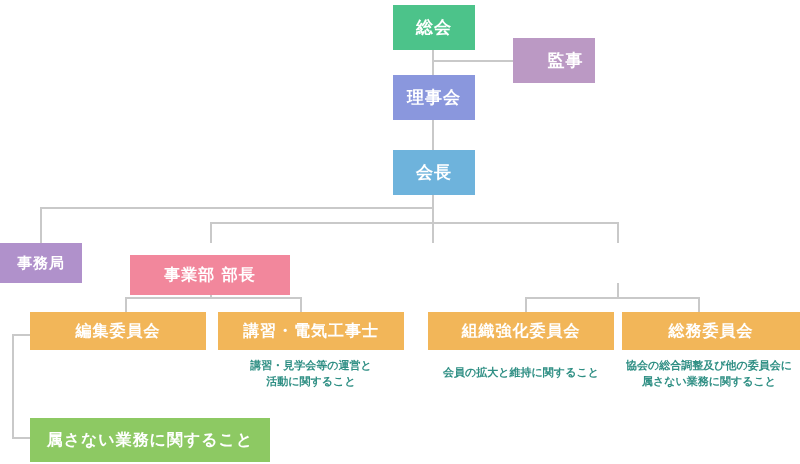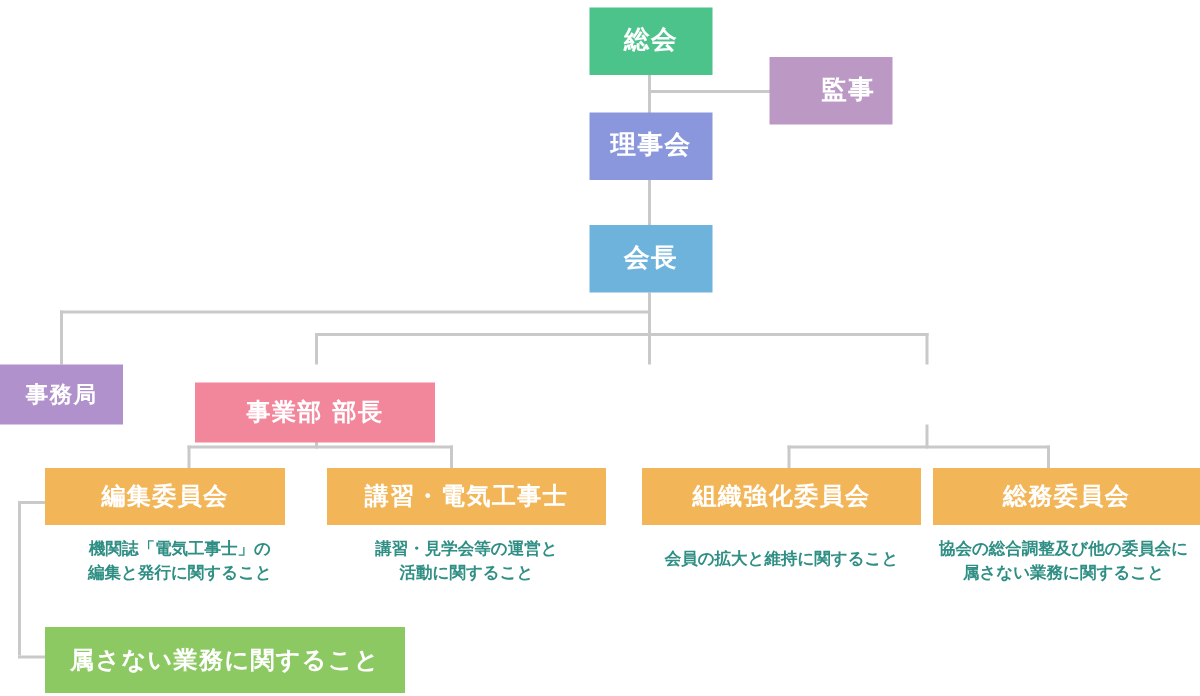--- a/index.html
+++ b/index.html
@@ -97,32 +97,30 @@
 
   <div class="node node-rijikai" style="left:393px; top:75px; width:82px; height:45px; font-size:17px;">理事会</div>
 
   <div class="node node-kaicho" style="left:393px; top:150px; width:82px; height:45px; font-size:17px;">会長</div>
 
   <div class="node node-jimukyoku" style="left:0px; top:243px; width:82px; height:40px; font-size:15px;">事務局</div>
 
   <div class="node node-bucho" style="left:130px; top:243px; width:160px; height:40px; font-size:16px;margin-top:12px;">事業部 部長</div>
 
 
-  <div class="node node-iinkai" style="left:30px; top:312px; width:160px; height:38px; font-size:16px;">編集委員会</div>
+  <div class="node node-iinkai" style="left:30px; top:312px; width:176px; height:38px; font-size:16px;">編集委員会</div>
 
   <div class="node node-iinkai" style="left:218px; top:312px; width:186px; height:38px; font-size:16px;">講習・電気工事士</div>
 
   <div class="node node-iinkai" style="left:428px; top:312px; width:186px; height:38px; font-size:16px;">組織強化委員会</div>
 
   <div class="node node-iinkai" style="left:622px; top:312px; width:178px; height:38px; font-size:16px;">総務委員会</div>
 
   <div class="node node-green" style="left:30px; top:418px; width:240px; height:44px; font-size:16px;">属さない業務に関すること</div>
 
-  <div class="desc" style="left:30px; top:358px; width:180px; font-size:11px;">機関誌「電気工事士」の
-編集と発行に関すること</div>
 
   <div class="desc" style="left:218px; top:358px; width:186px; font-size:11px;">講習・見学会等の運営と
 活動に関すること</div>
 
   <div class="desc" style="left:428px; top:365px; width:186px; font-size:11px;">会員の拡大と維持に関すること</div>
 
   <div class="desc" style="left:618px; top:358px; width:182px; font-size:11px;">協会の総合調整及び他の委員会に
 属さない業務に関すること</div>
 
 </div>

